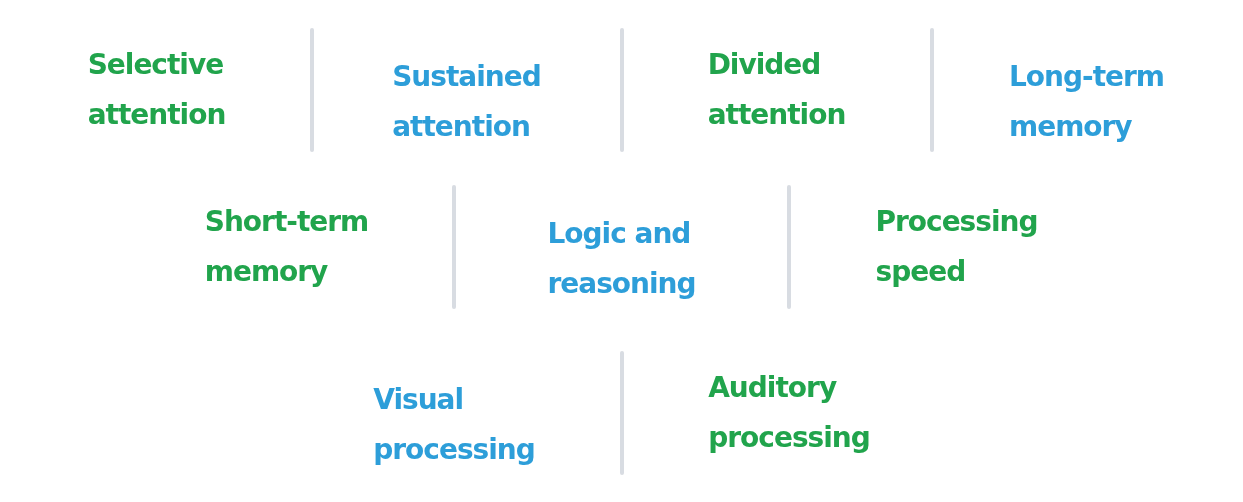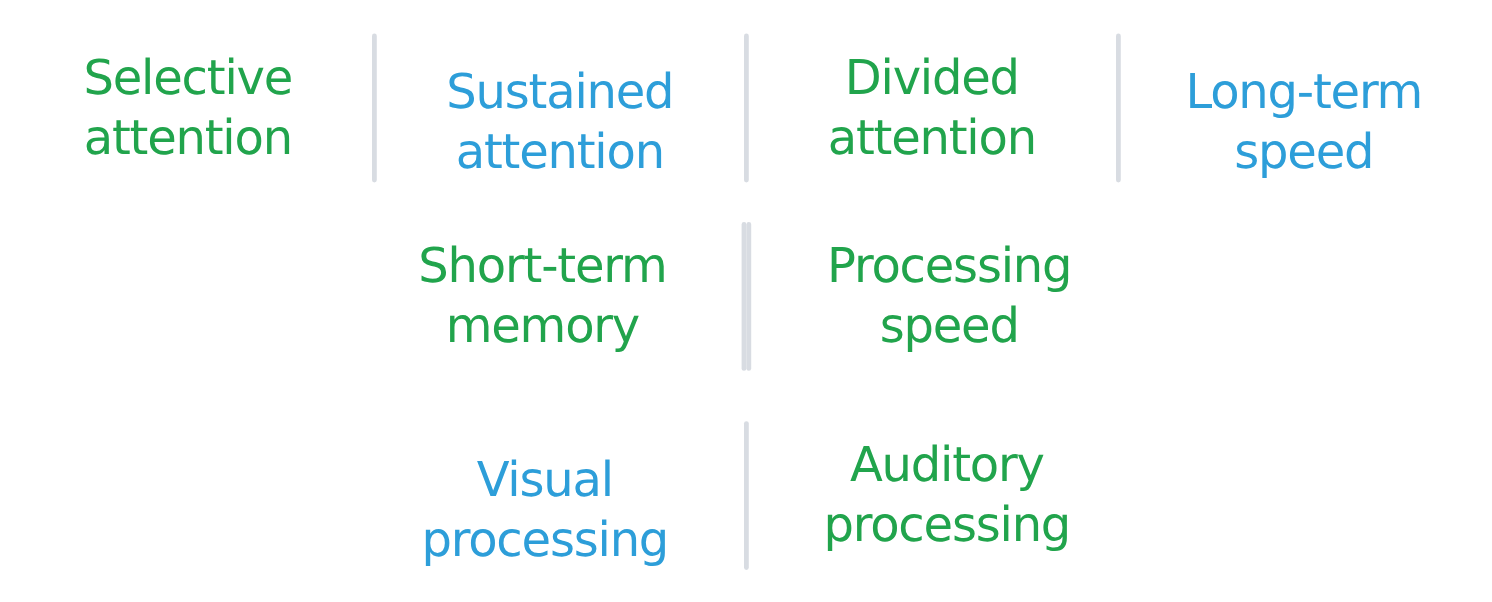--- a/index.html
+++ b/index.html
@@ -30,25 +30,25 @@
   .row-2 { margin-bottom: 42px; }
   .cell {
     display: flex;
     align-items: center;
     justify-content: center;
   }
   .row-1 .cell { width: 306px; }
   .row-2 .cell { width: 331px; }
   .row-3 .cell { width: 331px; }
   .skill {
-    font-size: 40px;
-    font-weight: normal;
+    font-size: 28px;
+    font-weight: bold;
     line-height: 50px;
     letter-spacing: -1px;
-    text-align: center;
+    text-align: left;
     white-space: pre-line;
   }
   .skill[data-color="green"] { color: var(--green, #21A44C); }
   .skill[data-color="blue"]  { color: var(--blue, #2D9ED9); margin-top: 24px; }
   .divider {
     width: 4px;
     border-radius: 2px;
     background: var(--divider, #D8DCE2);
     align-self: stretch;
   }
@@ -69,30 +69,34 @@
 attention</span>
     </div>
     <div class="divider"></div>
     <div class="cell">
       <span class="skill" data-color="green">Divided
 attention</span>
     </div>
     <div class="divider"></div>
     <div class="cell">
       <span class="skill" data-color="blue">Long-term
-speed</span>
+memory</span>
     </div>
   </div>
 
   <div class="row row-2">
     <div class="cell">
       <span class="skill" data-color="green">Short-term
 memory</span>
     </div>
     <div class="divider"></div>
+    <div class="cell">
+      <span class="skill" data-color="blue">Logic and
+reasoning</span>
+    </div>
     <div class="divider"></div>
     <div class="cell">
       <span class="skill" data-color="green">Processing
 speed</span>
     </div>
   </div>
 
   <div class="row row-3">
     <div class="cell">
       <span class="skill" data-color="blue">Visual

